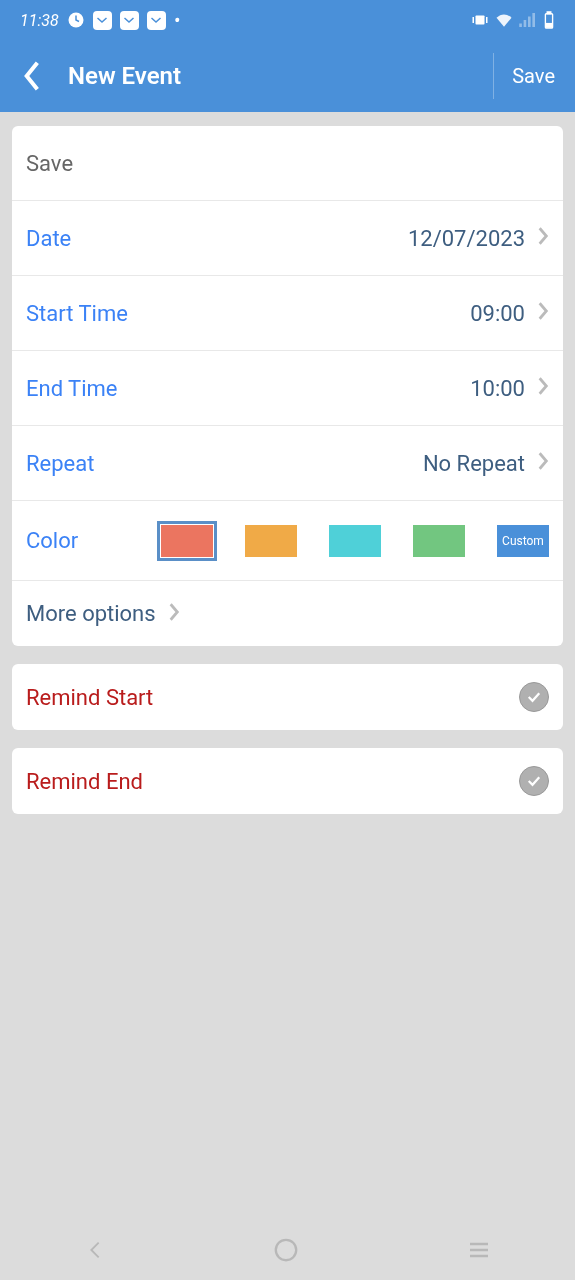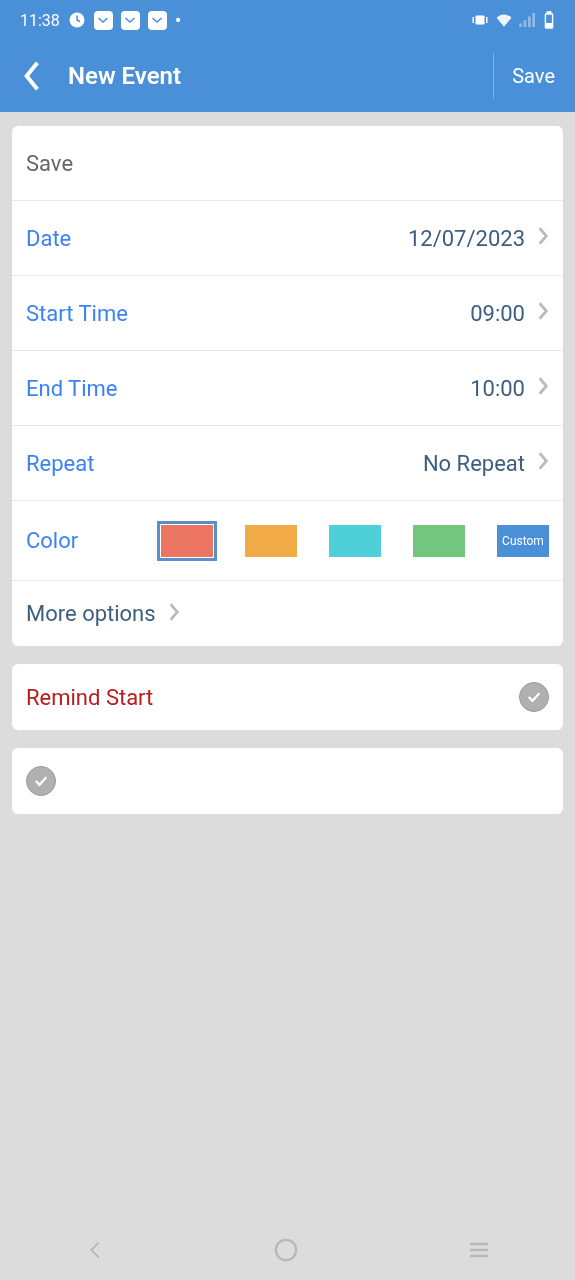--- a/index.html
+++ b/index.html
@@ -17,20 +17,21 @@
     }
     .status-bar {
       height: 40px;
       background: #4a90d9;
       display: flex;
       align-items: center;
       justify-content: space-between;
       padding: 4px 20px;
       color: white;
       font-size: 16px;
+      font-style: italic;
     }
     .status-left {
       display: flex;
       align-items: center;
       gap: 8px;
     }
     .status-right {
       display: flex;
       align-items: center;
       gap: 6px;
@@ -331,20 +332,21 @@
   <div class="remind-card">
     <div class="remind-label">Remind Start</div>
     <div class="checkmark-circle">
       <svg width="18" height="18" viewBox="0 0 24 24" fill="none" stroke="white" stroke-width="3">
           <path d="M5 12 L10 17 L19 7"></path>
         </svg>
     </div>
   </div>
 
   <div class="remind-card">
+    <div class="remind-label">Remind End</div>
     <div class="checkmark-circle">
       <svg width="18" height="18" viewBox="0 0 24 24" fill="none" stroke="white" stroke-width="3">
           <path d="M5 12 L10 17 L19 7"></path>
         </svg>
     </div>
   </div>
 </div>
 
 <div class="nav-bar">
   <div class="nav-item">

